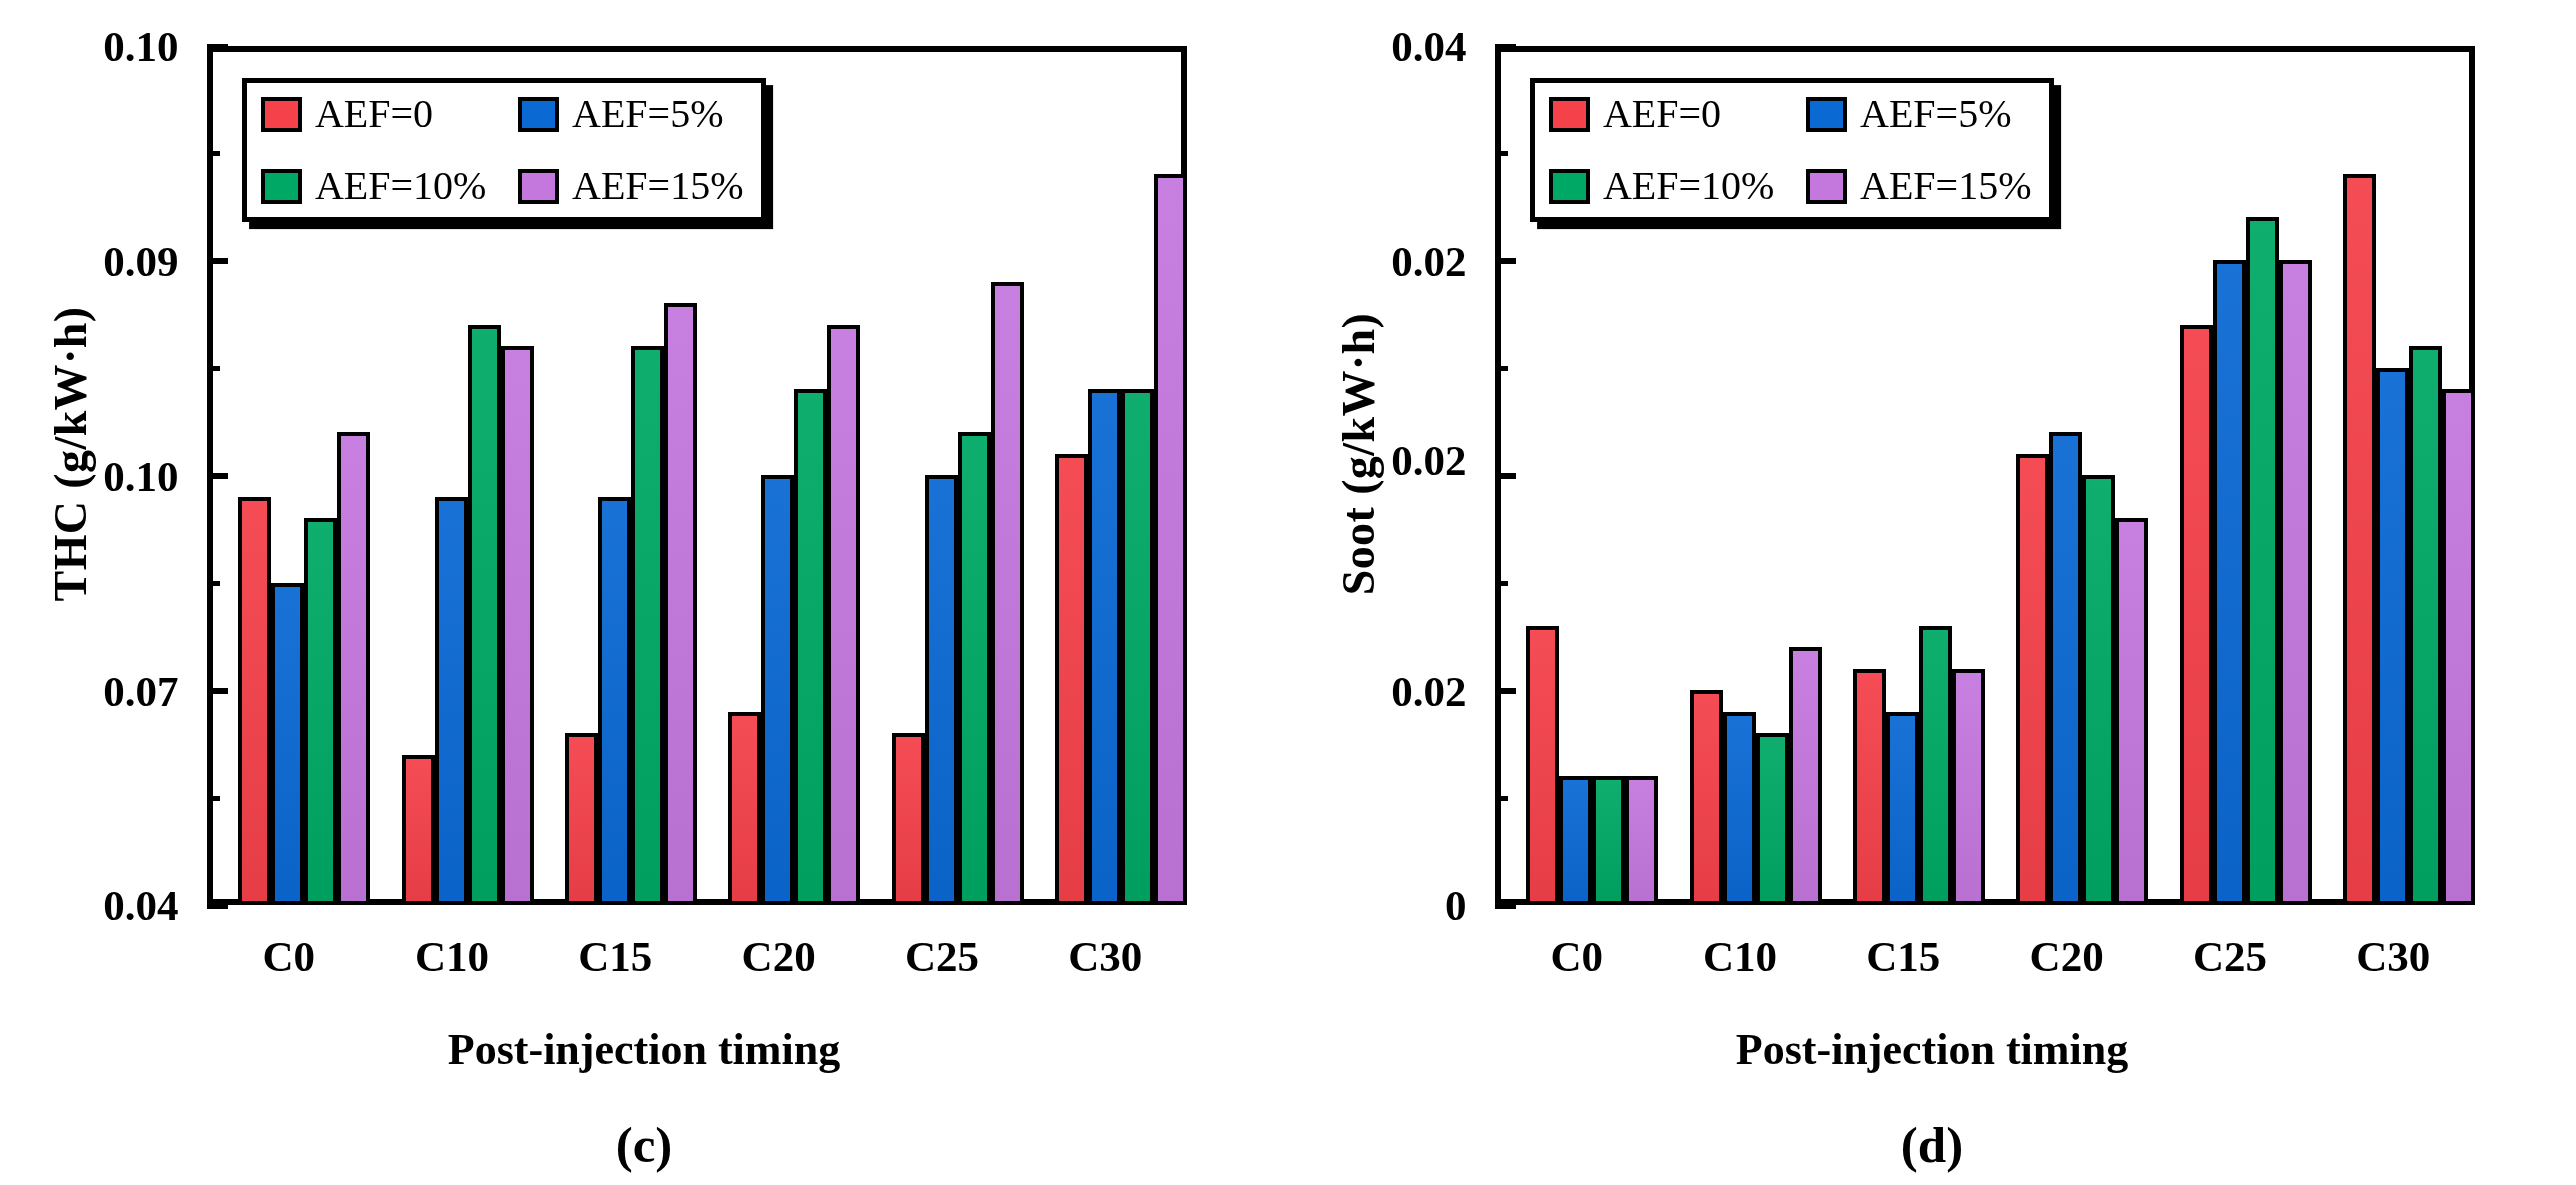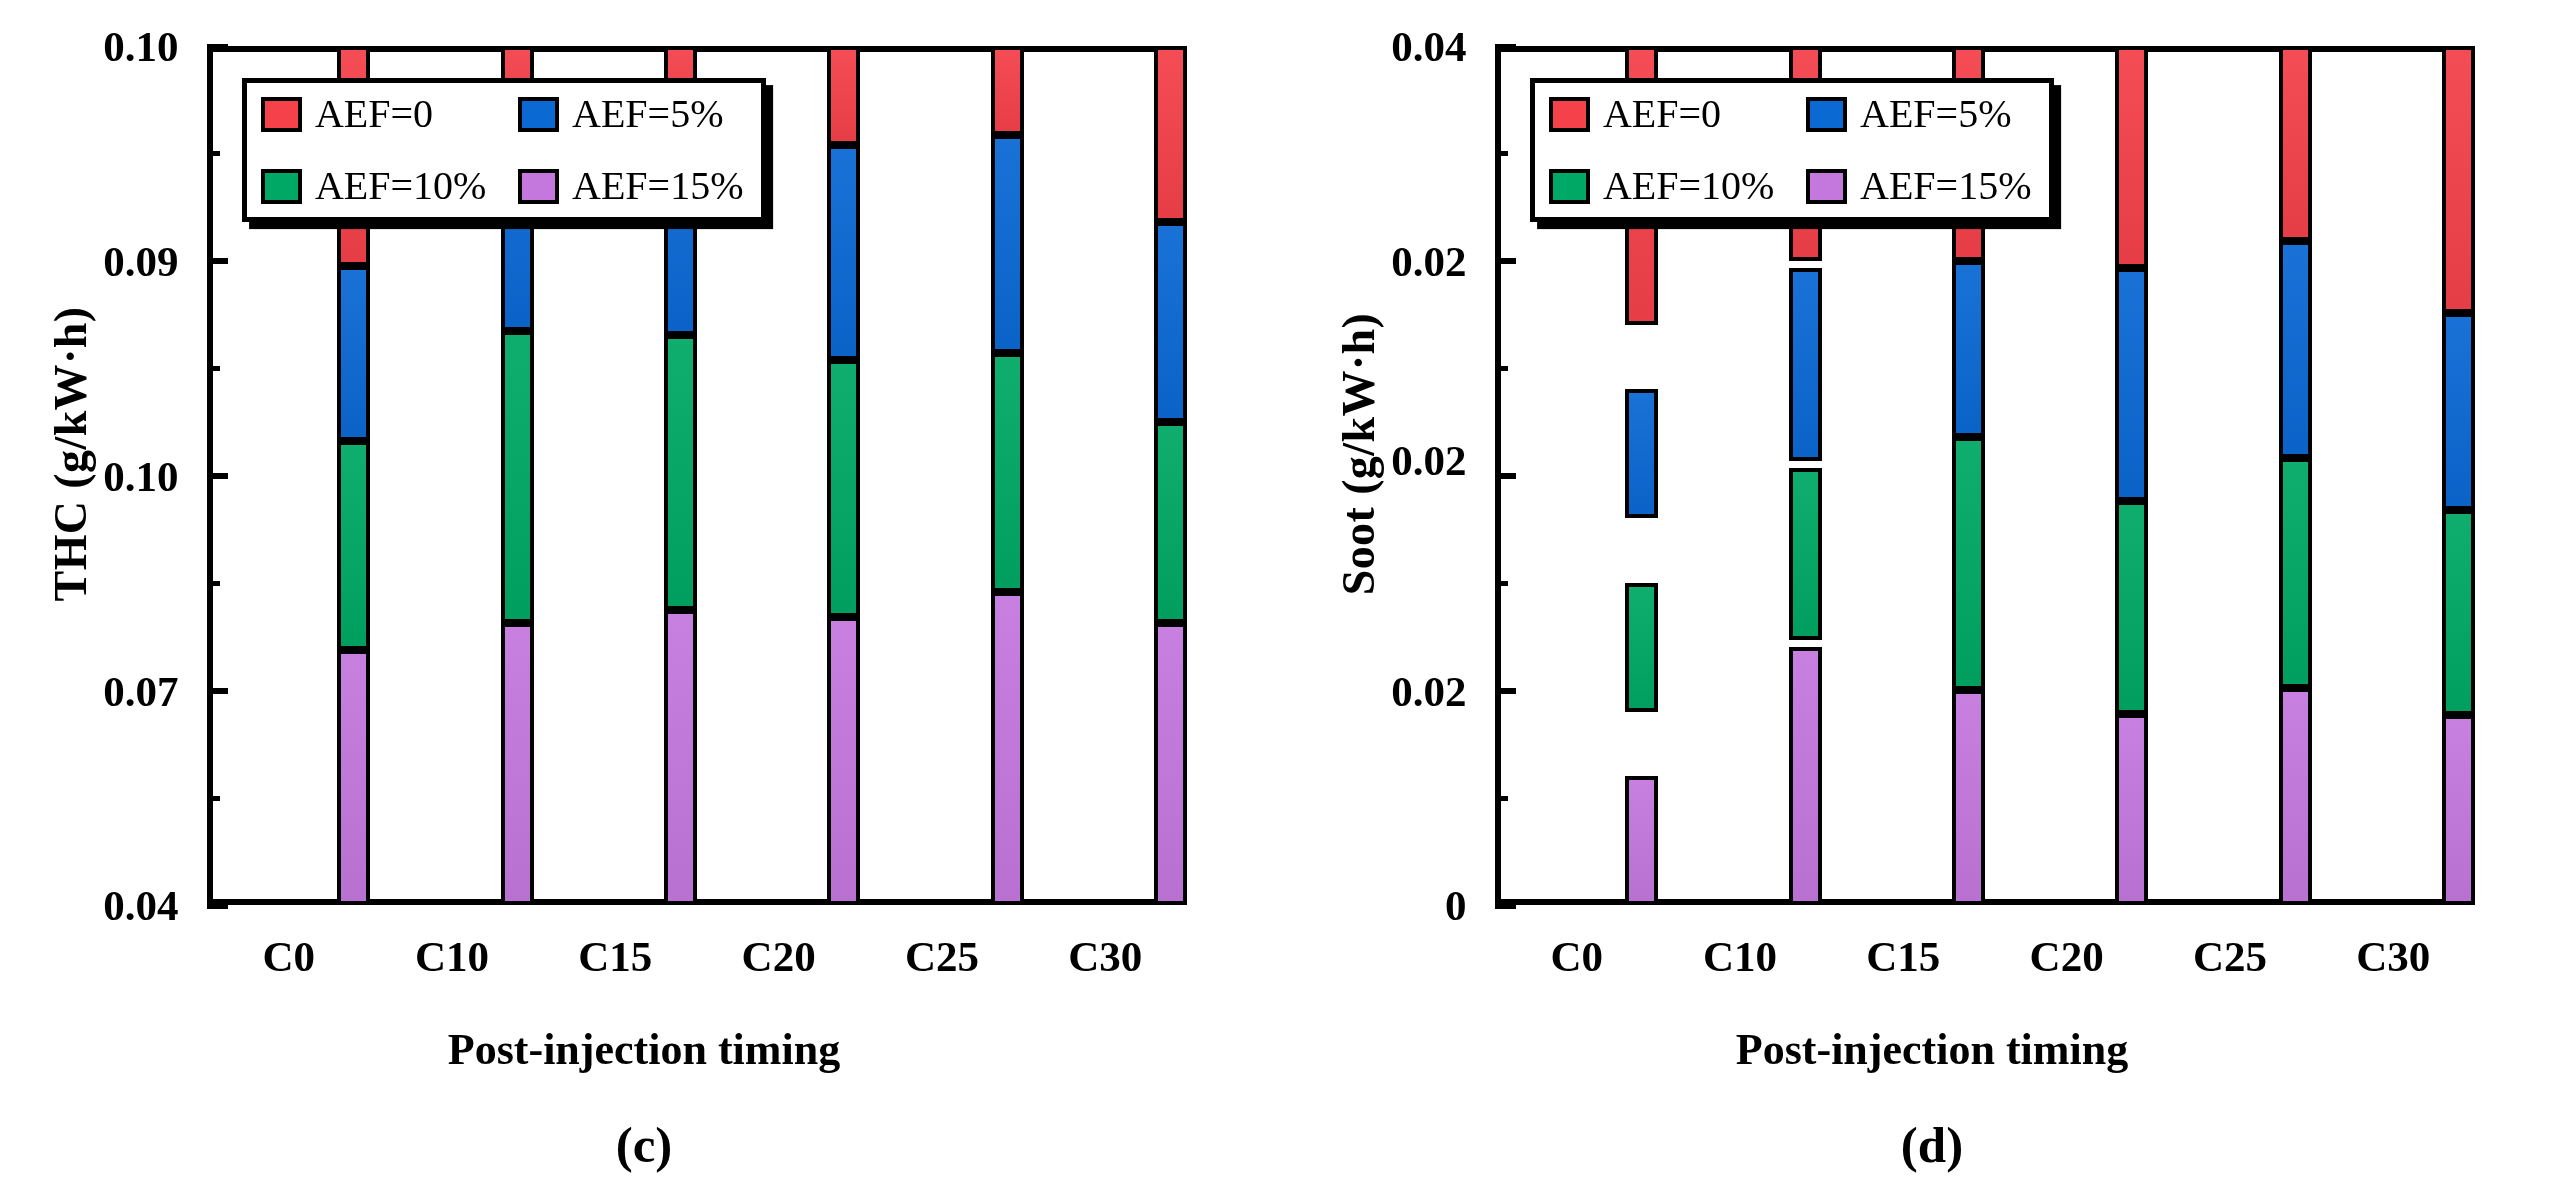--- a/index.html
+++ b/index.html
@@ -75,23 +75,22 @@
     position:absolute;
     left:0;right:0;bottom:0;top:0;
     display:flex;
     flex-direction:row;
     align-items:flex-end;
   }
   .group{
     flex:1 1 0;
     height:100%;
     display:flex;
-    flex-direction:column;
     align-items:flex-end;
-    justify-content:space-between;
+    justify-content:flex-end;
     position:relative;
   }
   .bar{
     width:33px;
     border:4px solid #000;
     box-sizing:border-box;
     position:relative;
   }
   .bar::after{
     content:"";

